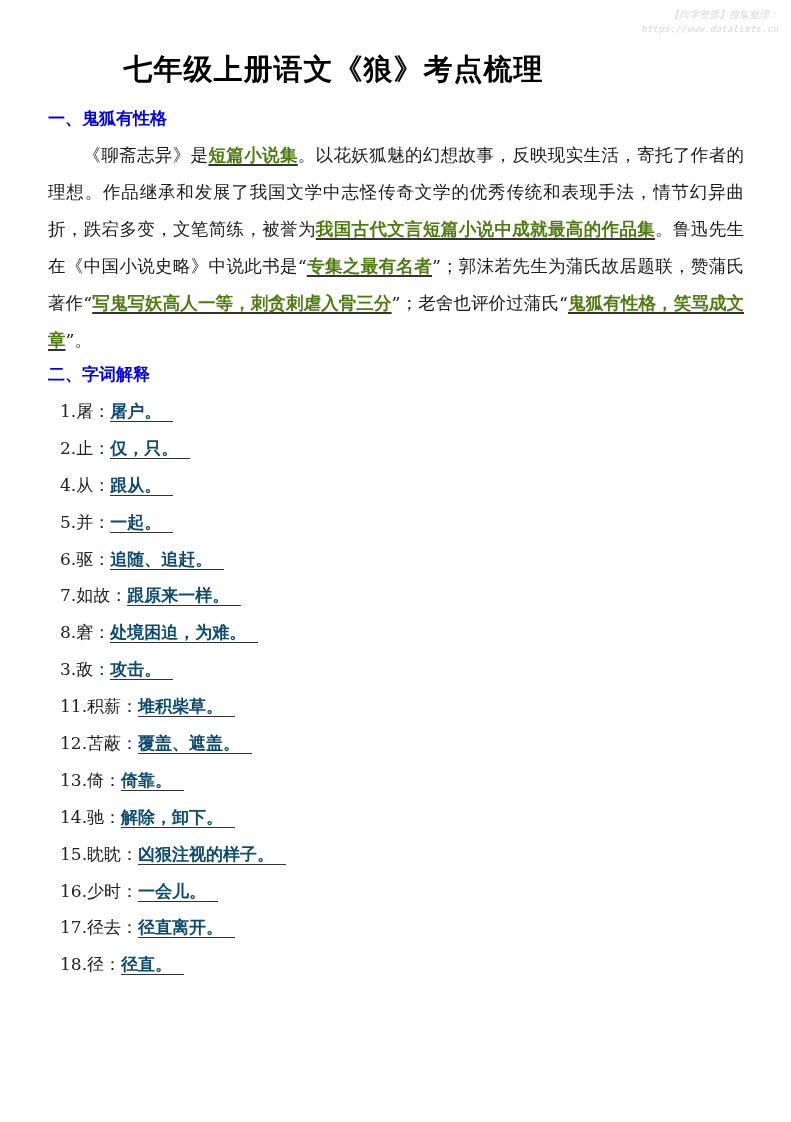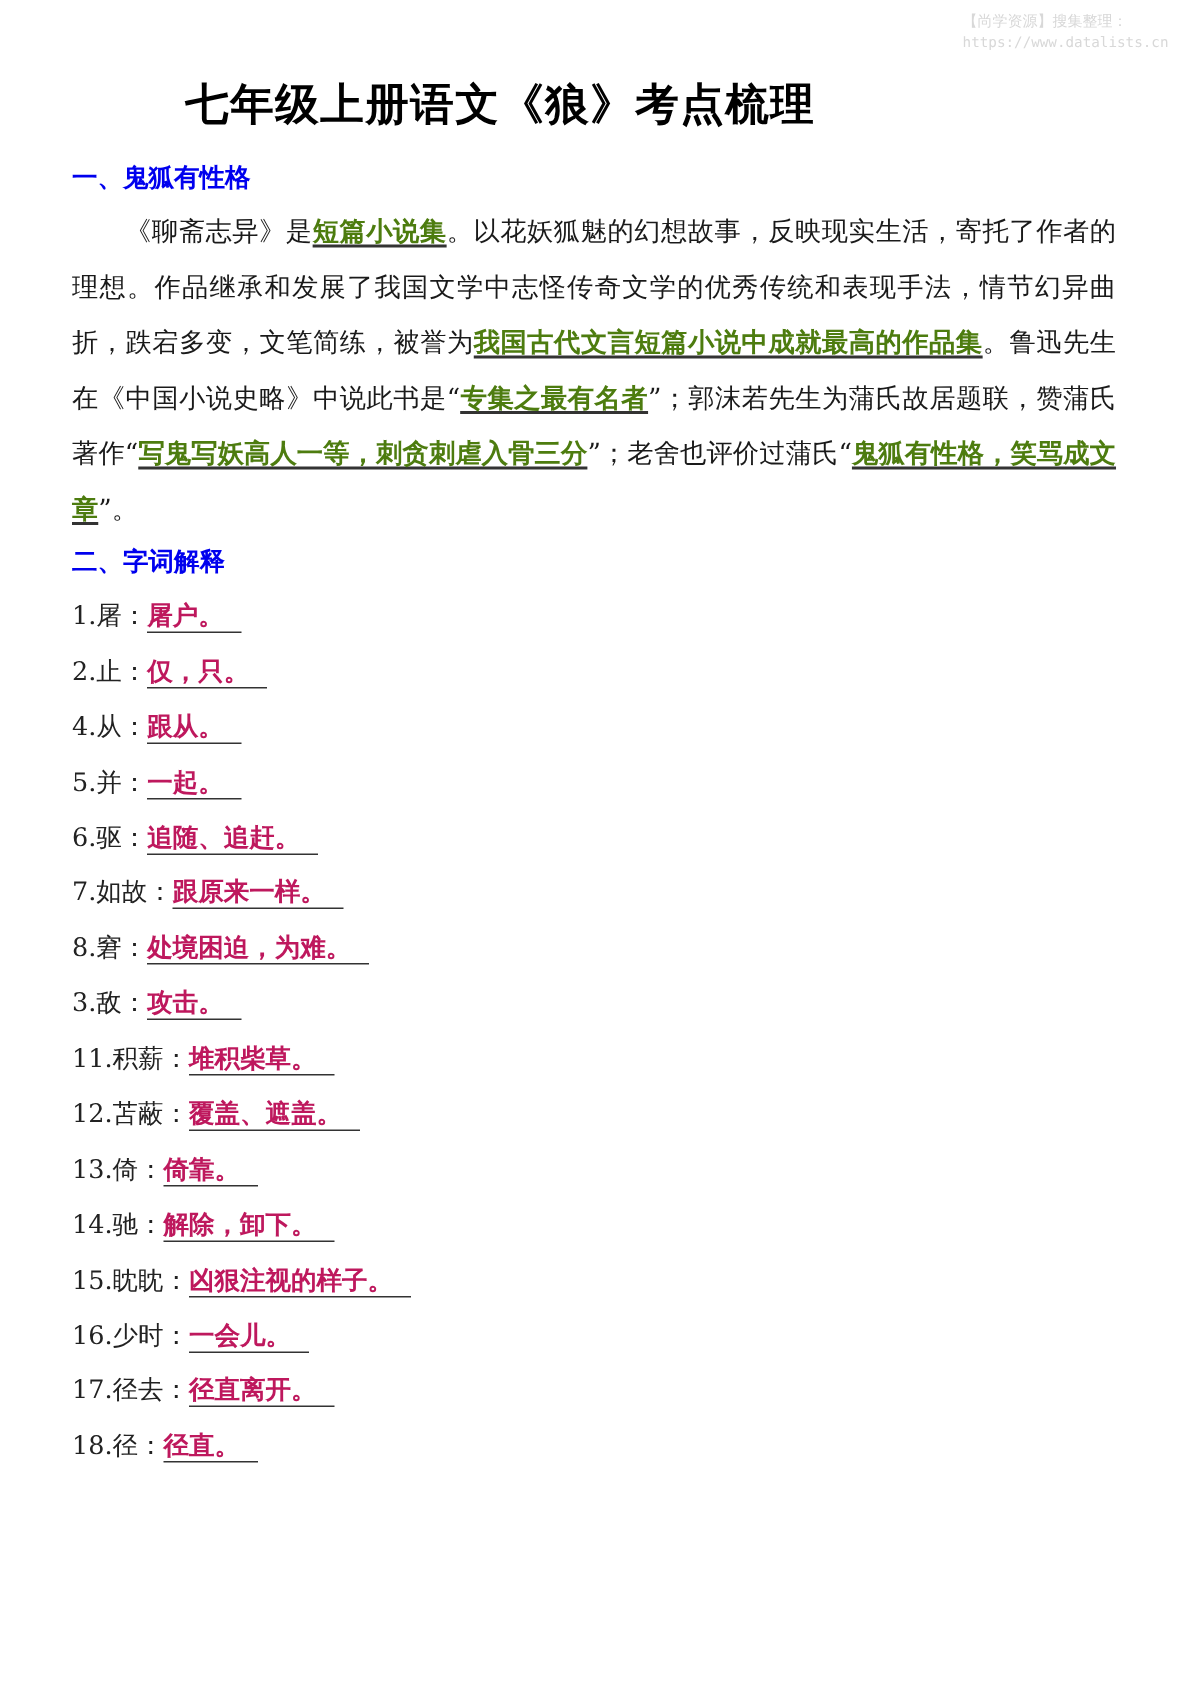--- a/index.html
+++ b/index.html
@@ -1,35 +1,35 @@
 <!DOCTYPE html>
 <html><head>
 <meta charset="utf-8">
 <style>
   html, body { margin: 0; padding: 0; background: #ffffff; }
   body { width: 791px; height: 1122px; position: relative; overflow: hidden;
          font-family: "DejaVu Serif", "Liberation Serif", serif; color: #1a1a1a; }
-  .watermark { position: absolute; top: 8px; right: 12px; text-align: left;
-               color: #d8d8d8; font-size: 10px; line-height: 14px; }
+  .watermark { position: absolute; top: 8px; right: 12px; text-align: right;
+               color: #d8d8d8; font-size: 10px; line-height: 14px; font-style: italic; }
   .watermark .wm-url { font-family: "DejaVu Sans Mono", "Liberation Mono", monospace; font-size: 9.5px; }
   .title { position: absolute; top: 50px; left: 0; width: 667px; text-align: center;
            font-family: Liberation Mono, monospace; font-weight: bold;
            font-size: 29px; letter-spacing: 1px; color: #000; }
   .section-head { position: absolute; left: 48px; font-family: "DejaVu Sans", "Liberation Sans", sans-serif;
                   font-weight: bold; font-size: 17px; color: #0000ee; }
   .para { position: absolute; left: 48px; width: 696px; font-size: 17.5px; line-height: 37px;
           text-align: justify; }
   .para .indent { display: inline-block; width: 35px; }
   .hl { color: #4d7c0f; font-weight: bold; font-family: "DejaVu Sans", "Liberation Sans", sans-serif;
         text-decoration: underline; text-decoration-color: #333; text-decoration-thickness: 1.5px;
         text-underline-offset: 3px; }
   .items { position: absolute; left: 48px; top: 393px; }
   .item { height: 36.9px; font-size: 17px; line-height: 36.9px; white-space: nowrap; }
-  .item .term { color: #222; }
-  .item .ans { color: #be185d; font-weight: bold; font-family: "DejaVu Sans", "Liberation Sans", sans-serif;
+  .item .term { color: #222; margin-left: 12px; }
+  .item .ans { color: #0c4a6e; font-weight: bold; font-family: "DejaVu Sans", "Liberation Sans", sans-serif;
                display: inline-block; border-bottom: 1.5px solid #333; line-height: 20px; padding-right: 12px; }
 </style>
 </head>
 <body>
 
 <div class="watermark">
   <div>【尚学资源】搜集整理：</div>
   <div class="wm-url">https://www.datalists.cn</div>
 </div>
 

